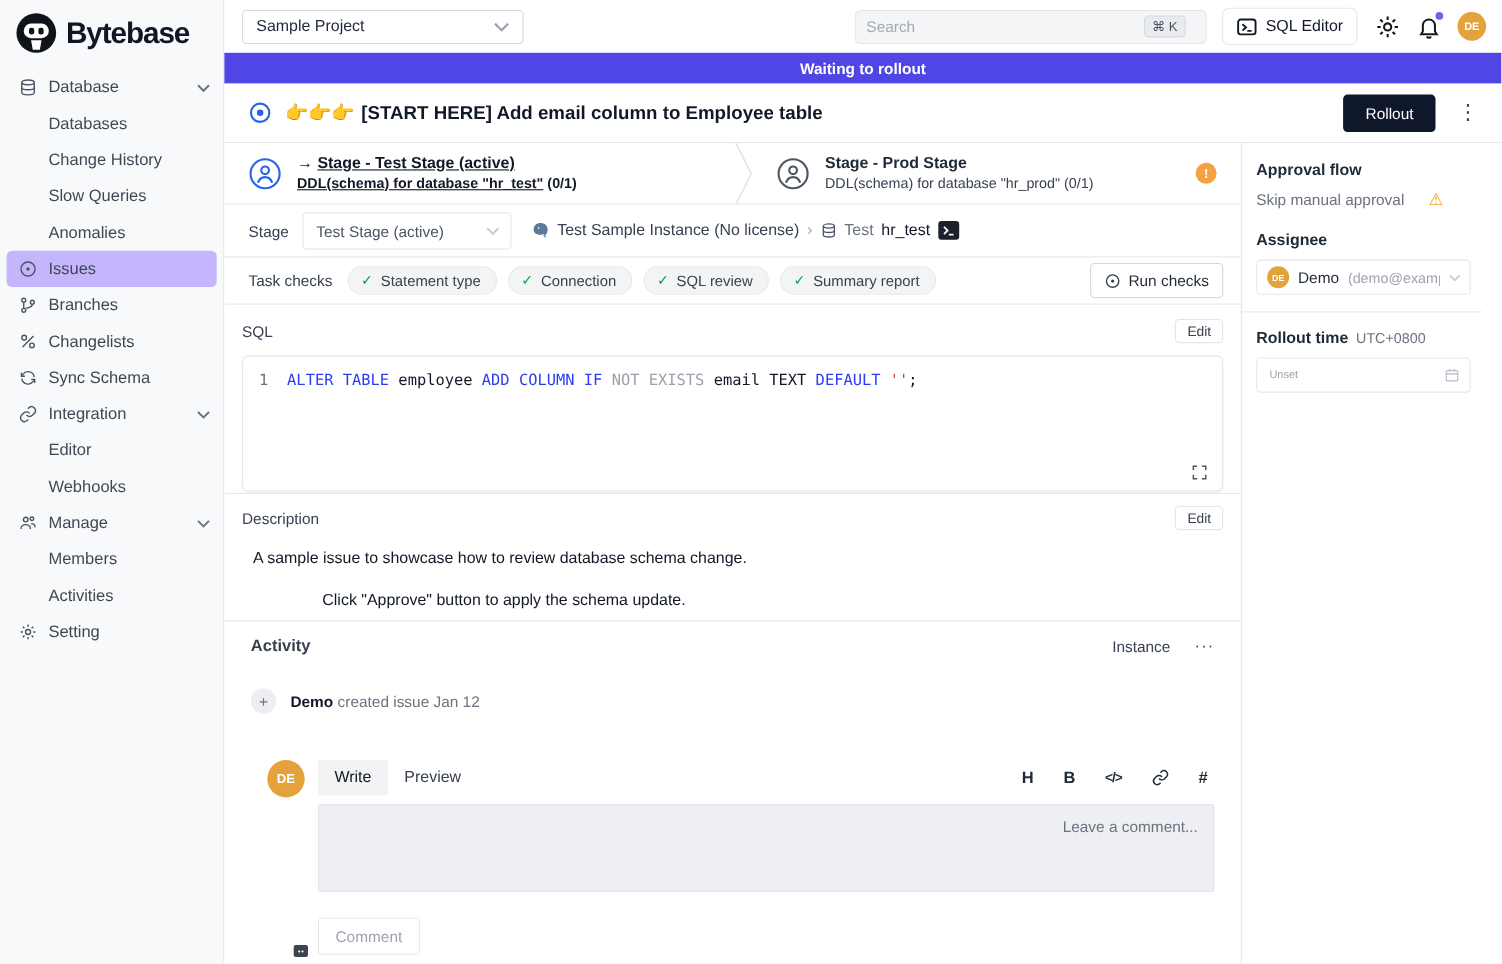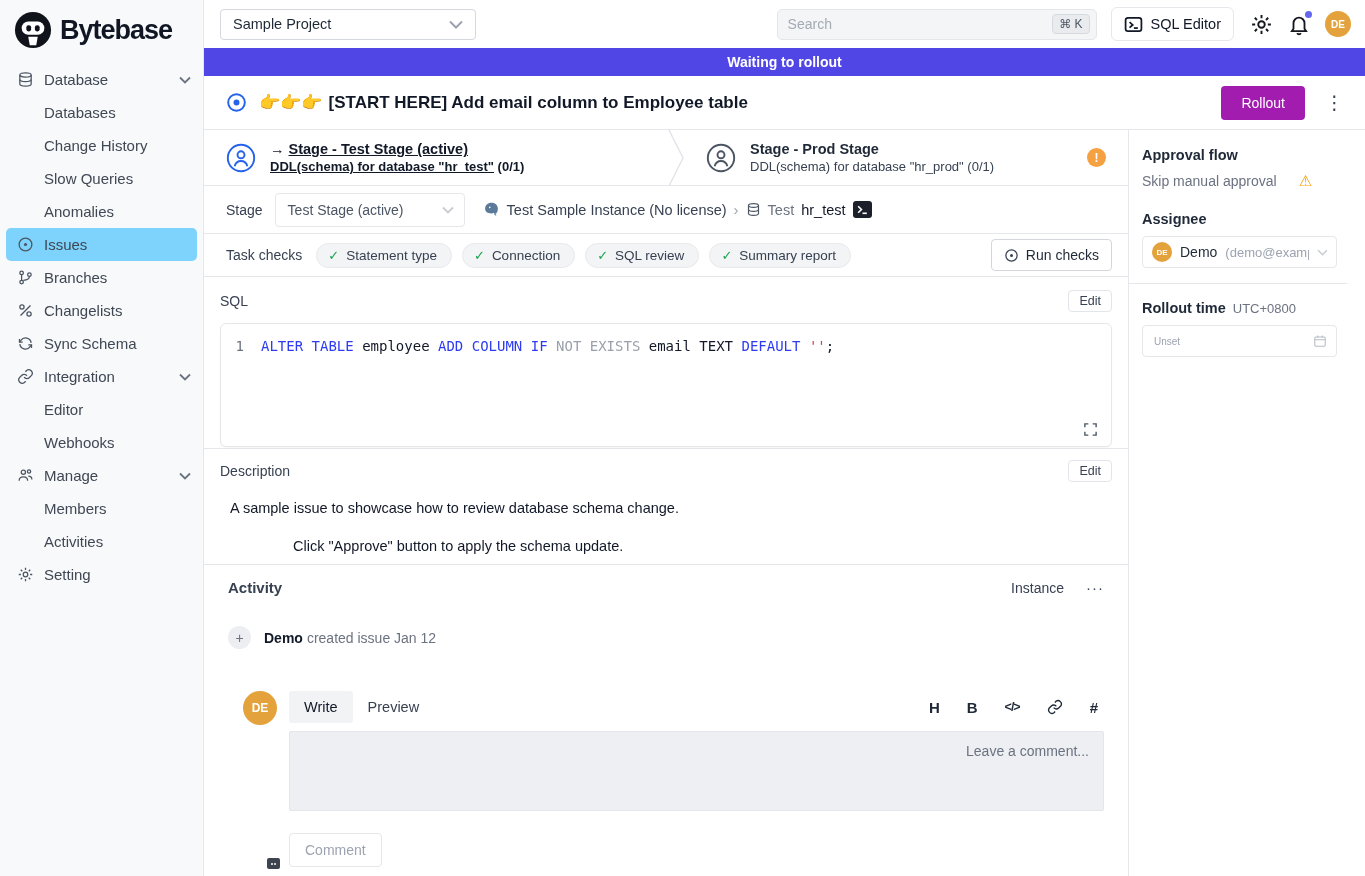--- a/index.html
+++ b/index.html
@@ -9,47 +9,47 @@
 
   
   .sidebar { position:absolute; left:0; top:0; width:204px; height:876px; background:#f8f9fa; border-right:1px solid #e5e7eb; }
   .logo { display:flex; align-items:center; gap:8px; padding:11px 14px 10px 14px; }
   .logo-name { font-size:27px; font-weight:800; color:#101623; letter-spacing:-1px; }
   .nav { padding-top:4px; }
   .nav-item { display:flex; align-items:center; height:33px; padding:0 12px 0 16px; font-size:15px; color:#3f4754; cursor:pointer; }
   .nav-item .nav-ic { width:18px; height:18px; margin-right:10px; flex:0 0 18px; display:flex; align-items:center; justify-content:center; }
   .nav-item.top { font-weight:500; }
   .nav-item.sub { padding-left:44px; font-weight:400; color:#414855; }
-  .nav-item.selected { background:#7dd3fc; border-radius:5px; margin:0 6px; padding-left:10px; }
+  .nav-item.selected { background:#c4b5fd; border-radius:5px; margin:0 6px; padding-left:10px; }
   .nav-item.selected .nav-ic { margin-right:10px; }
   .nav-chev { margin-left:auto; display:flex; }
 
   
   .topbar { position:absolute; left:204px; top:0; width:1161px; height:48px; background:#fff; display:flex; align-items:center; padding:0 14px 0 16px; }
   .proj-select { width:256px; height:31px; border:1px solid #d5d8dd; border-radius:4px; background:#fff; display:flex; align-items:center; padding:0 12px; font-size:14.5px; color:#1f2937; cursor:pointer; }
   .proj-select .sel-chev { margin-left:auto; }
   .top-spacer { flex:1; }
-  .search-box { width:320px; height:31px; background:#f4f5f7; border:1px solid #e4e6ea; border-radius:5px; display:flex; align-items:center; padding:0 6px 0 10px; margin-right:14px; }
+  .search-box { width:320px; height:31px; background:#f4f5f7; border:1px solid #e4e6ea; border-radius:5px; display:flex; align-items:center; padding:0 18px 0 10px; margin-right:14px; }
   .search-box input { flex:1; border:none; outline:none; background:transparent; font-size:14px; color:#1f2937; font-family:inherit; }
   .search-box input::placeholder { color:#a4aab3; }
   .kbd { background:#e9ebee; border:1px solid #d6d9de; border-radius:4px; padding:2px 6px; font-size:12px; color:#4b5563; white-space:nowrap; }
   .sqled-btn { height:34px; border:1px solid #e5e7eb; border-radius:6px; background:#fff; display:flex; align-items:center; gap:8px; padding:0 12px; font-size:14.5px; font-weight:500; color:#111827; cursor:pointer; margin-right:16px; }
   .icon-btn { position:relative; margin-right:15px; display:flex; align-items:center; cursor:pointer; }
   .bell-dot { position:absolute; top:-2px; right:-2px; width:7px; height:7px; border-radius:50%; background:#6366f1; }
   .avatar { border-radius:50%; background:#e3a23c; color:#fff; font-weight:700; display:flex; align-items:center; justify-content:center; }
   .avatar.top { width:26px; height:26px; font-size:10px; }
 
   
   .banner { position:absolute; left:204px; top:48px; width:1161px; height:28px; display:flex; align-items:center; justify-content:center; color:#fff; font-size:14px; font-weight:700; }
 
   
   .title-row { position:absolute; left:204px; top:76px; width:1161px; height:54px; background:#fff; border-bottom:1px solid #e5e7eb; display:flex; align-items:center; padding:0 20px 0 22px; }
   .issue-title { font-size:17px; font-weight:700; color:#111827; margin-left:12px; }
   .pointer { margin-right:6px; }
-  .rollout-btn { margin-left:auto; background:#a21caf; color:#fff; border:none; border-radius:4px; padding:9px 20px; font-size:14px; font-weight:500; cursor:pointer; font-family:inherit; }
+  .rollout-btn { margin-left:auto; background:#0f172a; color:#fff; border:none; border-radius:4px; padding:9px 20px; font-size:14px; font-weight:500; cursor:pointer; font-family:inherit; }
   .kebab { margin-left:20px; font-size:19px; color:#374151; cursor:pointer; letter-spacing:1px; }
 
   
   .main { position:absolute; left:204px; top:130px; width:924px; height:746px; background:#fff; overflow:hidden; }
   .panel { position:absolute; left:1128px; top:130px; width:237px; height:746px; border-left:1px solid #e5e7eb; background:#fff; padding:17px 28px 0 13px; }
 
   
   .stages-row { height:56px; border-bottom:1px solid #e5e7eb; display:flex; align-items:stretch; }
   .stage-card { display:flex; align-items:center; gap:14px; padding:0 18px 0 22px; cursor:pointer; }
   .stage-card.first { width:464px; }

